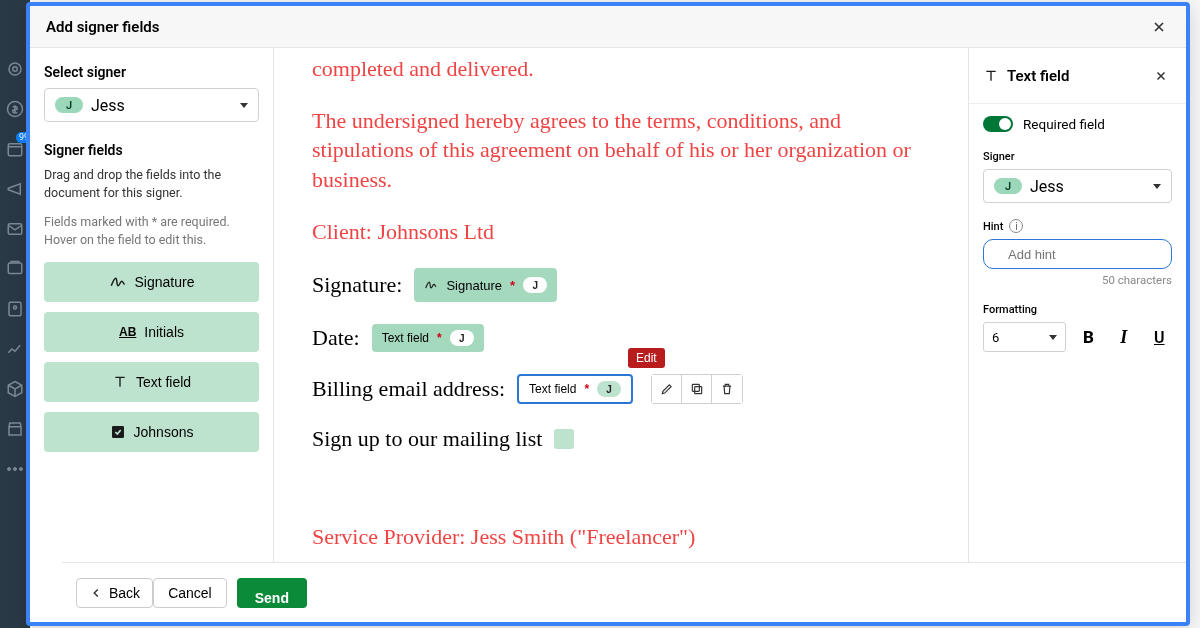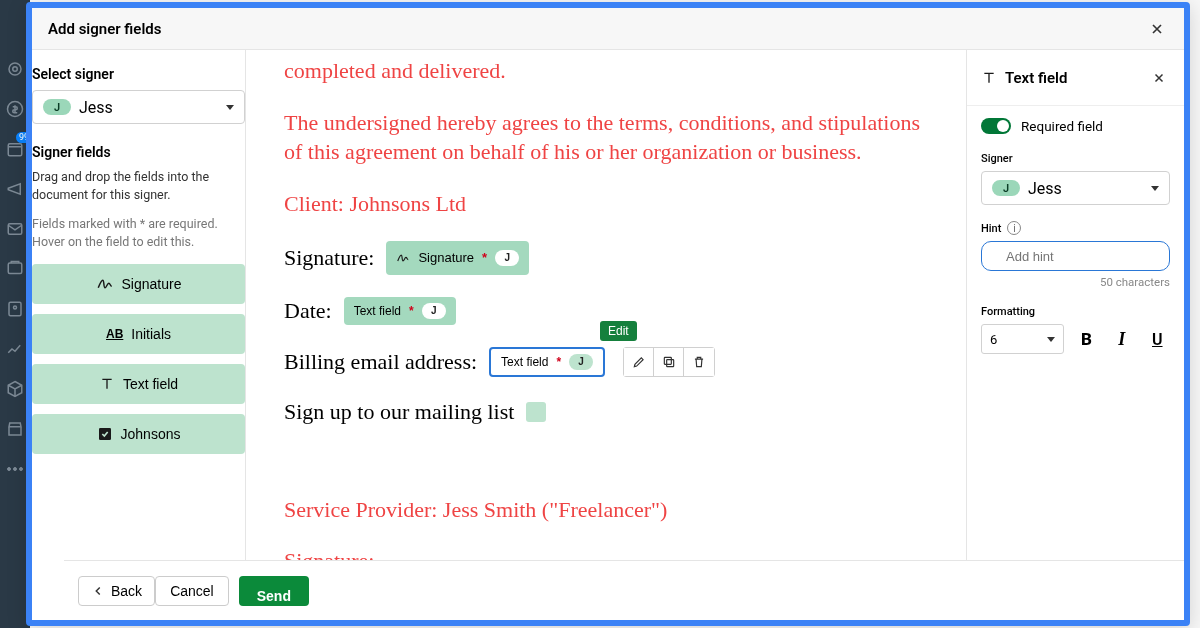--- a/index.html
+++ b/index.html
@@ -4,30 +4,30 @@
 <style>
 * { box-sizing: border-box; margin: 0; padding: 0; }
 body { font-family: -apple-system, BlinkMacSystemFont, "Segoe UI", Roboto, sans-serif; background: #f7f7f7; width: 1200px; height: 628px; overflow: hidden; position: relative; }
 
 
 .app-bg-strip { position: absolute; left: 0; top: 0; width: 30px; height: 100%; background: #2a3946; display: flex; flex-direction: column; align-items: center; padding-top: 60px; gap: 22px; }
 .app-bg-strip .nav-ico { width: 18px; height: 18px; display: flex; align-items: center; justify-content: center; }
 .app-bg-strip svg { stroke: #7d8a96; }
 .nav-badge { position: absolute; left: 4px; background: #0a84ff; color: #fff; font-size: 9px; border-radius: 6px; padding: 0 3px; line-height: 11px; }
 
-.modal { position: absolute; left: 26px; top: 2px; right: 10px; bottom: 2px; background: #fff; border: 6px solid #3b82f6; border-radius: 4px; display: flex; flex-direction: column; box-shadow: 0 4px 20px rgba(0,0,0,0.15); }
+.modal { position: absolute; left: 26px; top: 2px; right: 10px; bottom: 2px; background: #fff; border: 4px solid #3b82f6; border-radius: 4px; display: flex; flex-direction: column; box-shadow: 0 4px 20px rgba(0,0,0,0.15); }
 
 .modal-header { height: 42px; border-bottom: 1px solid #e5e5e5; background: #f7f7f7; display: flex; align-items: center; padding: 0 16px; justify-content: space-between; }
 .modal-header h1 { font-size: 15px; font-weight: 600; }
 .close-x { width: 22px; height: 22px; display: flex; align-items: center; justify-content: center; cursor: pointer; color: #333; }
 
 .modal-body { flex: 1; display: flex; overflow: hidden; }
 
 
-.sidebar { width: 214px; border-right: 1px solid #e5e5e5; padding: 16px 0; overflow-y: auto; }
+.sidebar { width: 244px; border-right: 1px solid #e5e5e5; padding: 16px 14px; overflow-y: auto; }
 .sidebar h3 { font-size: 14px; font-weight: 600; margin-bottom: 8px; }
 .select-signer { border: 1px solid #d1d1d1; border-radius: 4px; height: 34px; display: flex; align-items: center; justify-content: space-between; padding: 0 10px; cursor: pointer; margin-bottom: 20px; }
 .signer-chip { display: inline-flex; align-items: center; gap: 8px; }
 .signer-avatar { width: 28px; height: 16px; border-radius: 10px; background: #9bd7b9; color: #0b3d26; font-size: 11px; font-weight: 600; display: inline-flex; align-items: center; justify-content: center; }
 .section-desc { font-size: 12.5px; color: #333; margin-bottom: 12px; line-height: 1.4; }
 .section-help { font-size: 12.5px; color: #777; margin-bottom: 14px; line-height: 1.4; }
 .learn-link { color: #1560c0; font-size: 13px; font-weight: 600; display: inline-flex; align-items: center; gap: 6px; margin-bottom: 18px; cursor: pointer; }
 .field-btn { width: 100%; height: 40px; background: #bde3ce; border: none; border-radius: 4px; margin-bottom: 10px; display: flex; align-items: center; justify-content: center; gap: 8px; font-size: 14px; font-weight: 500; cursor: grab; }
 .field-btn svg { flex-shrink: 0; }
 
@@ -35,21 +35,21 @@
 .doc { flex: 1; padding: 0 38px 0 38px; overflow: hidden; font-family: Georgia, serif; position: relative; }
 .doc p { font-size: 22px; color: #ef4444; margin-bottom: 22px; line-height: 1.35; }
 .doc .line { display: flex; align-items: center; gap: 12px; margin-bottom: 22px; }
 .doc .line-label { font-size: 22px; }
 .field-pill { display: inline-flex; align-items: center; gap: 8px; background: #a4d9be; border-radius: 4px; height: 34px; padding: 0 10px; font-family: -apple-system, sans-serif; font-size: 13px; font-weight: 500; }
 .field-pill.small { height: 28px; font-size: 12px; }
 .field-pill.outlined { background: #fff; border: 2px solid #2a77d6; height: 30px; }
 .field-pill .req-star { color: #d0021b; font-weight: 700; }
 .field-pill .mini-av { width: 24px; height: 16px; border-radius: 9px; background: #fff; color: #222; font-size: 10px; font-weight: 600; display: inline-flex; align-items: center; justify-content: center; }
 .field-pill.outlined .mini-av { background: #bde3ce; }
-.edit-tooltip { position: absolute; background: #15803d; color: #fff; font-size: 12px; padding: 3px 8px; border-radius: 3px; font-family: -apple-system, sans-serif; }
+.edit-tooltip { position: absolute; background: #b91c1c; color: #fff; font-size: 12px; padding: 3px 8px; border-radius: 3px; font-family: -apple-system, sans-serif; }
 .pill-actions { display: inline-flex; border: 1px solid #d0d0d0; border-radius: 3px; height: 30px; margin-left: 6px; font-family: -apple-system, sans-serif; }
 .pill-actions button { width: 30px; background: #fff; border: none; border-right: 1px solid #d0d0d0; display: flex; align-items: center; justify-content: center; cursor: pointer; }
 .pill-actions button:last-child { border-right: none; }
 .checkbox-square { width: 20px; height: 20px; background: #bde3ce; border-radius: 3px; display: inline-block; }
 
 
 .right-panel { width: 218px; border-left: 1px solid #e5e5e5; display: flex; flex-direction: column; }
 .rp-header { height: 56px; border-bottom: 1px solid #eee; display: flex; align-items: center; padding: 0 14px; gap: 8px; justify-content: space-between; }
 .rp-title { display: flex; align-items: center; gap: 8px; font-size: 15px; font-weight: 600; }
 .rp-body { padding: 12px 14px; flex: 1; }

